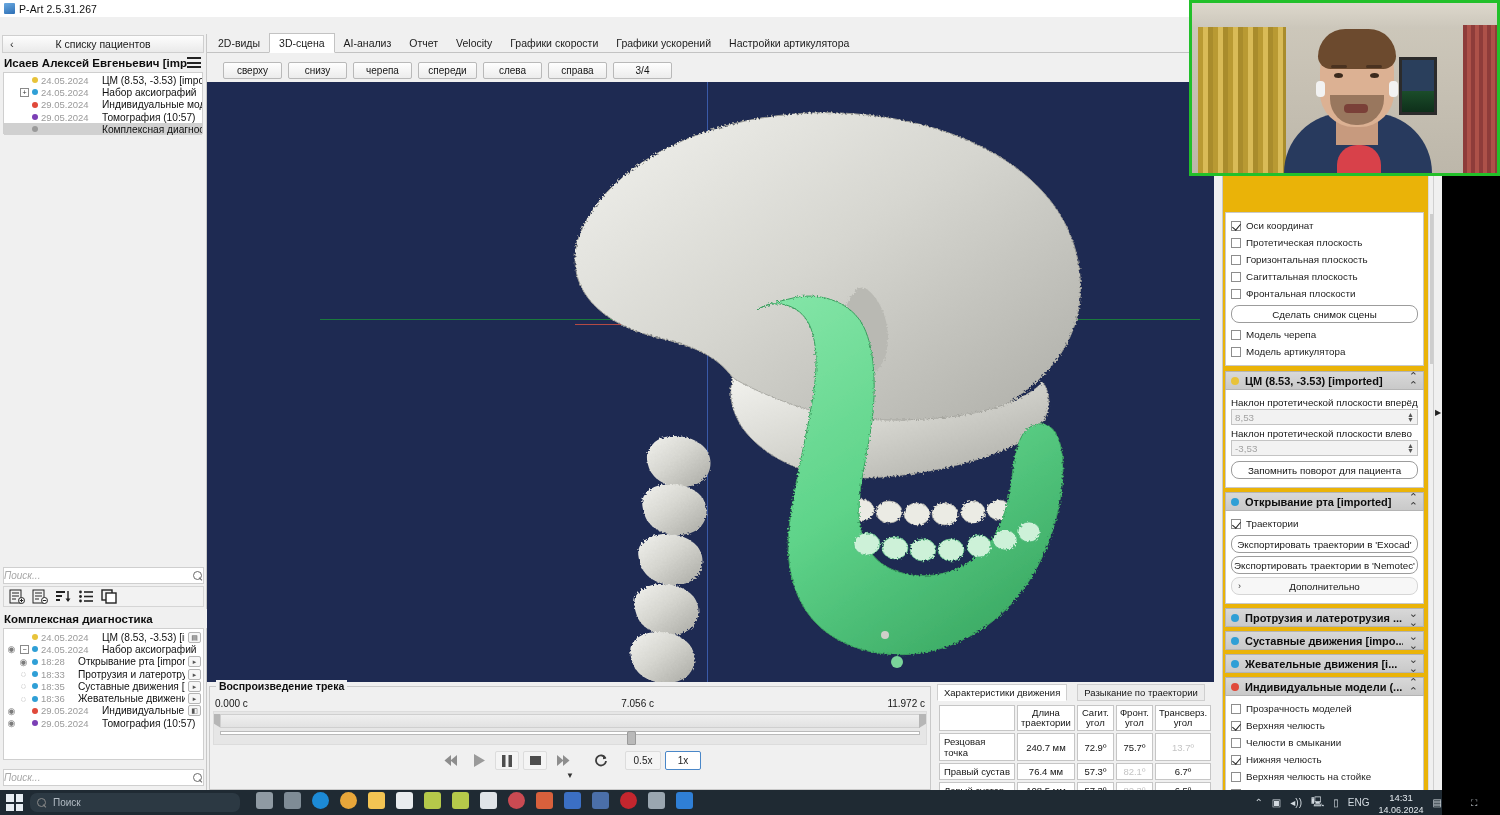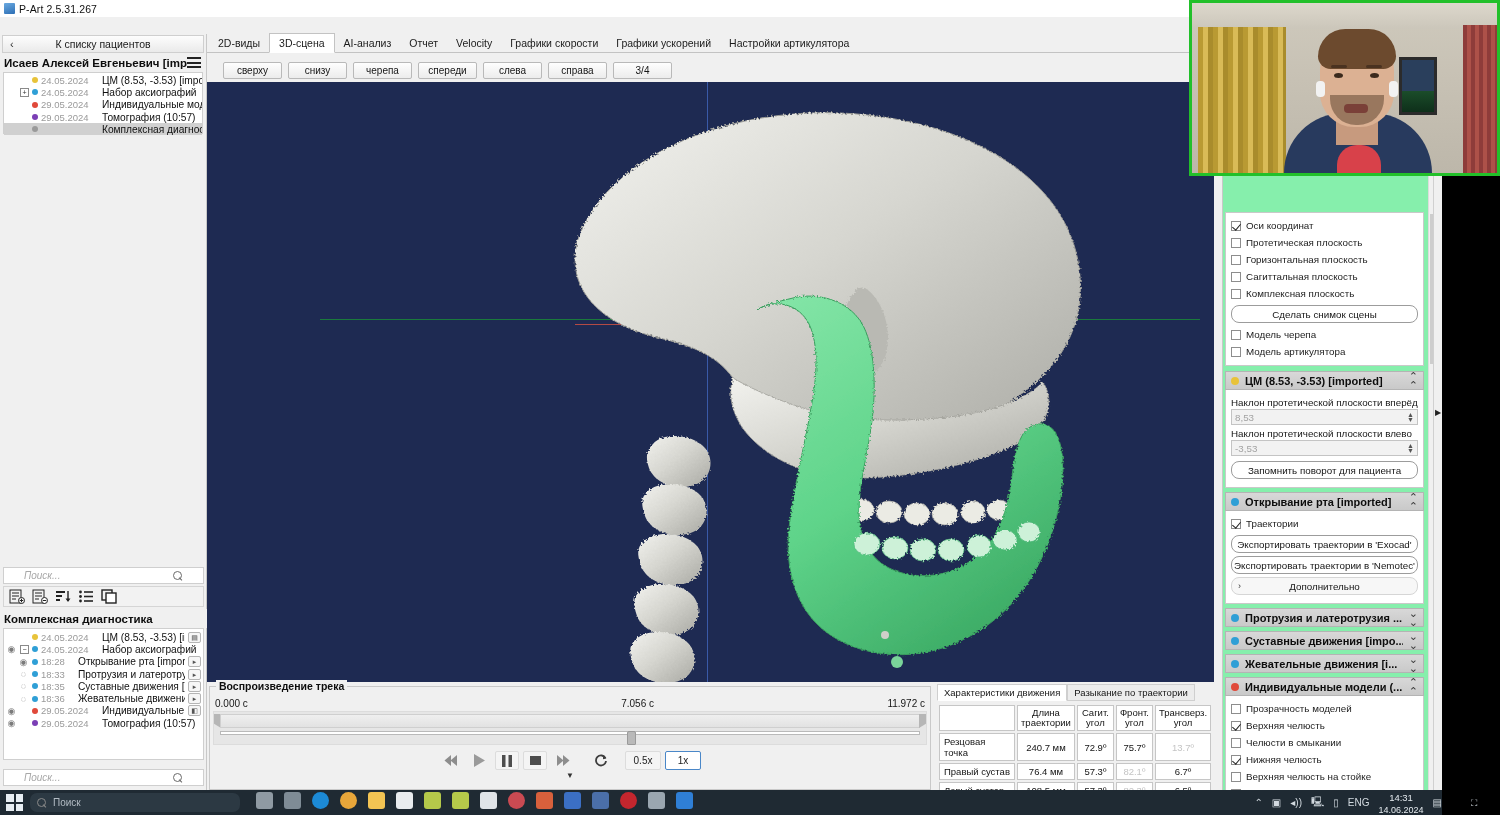--- a/index.html
+++ b/index.html
@@ -46,21 +46,21 @@
   .dot { width: 6px; height: 6px; border-radius: 50%; flex: none; }
   .trow .date { color: #9a9a9a; font-size: 9.5px; width: 58px; flex: none; }
   .trow .lbl { color: #101010; font-size: 10.2px; overflow: hidden; }
   .eye { width: 11px; flex: none; color: #7b7b7b; font-size: 9px; text-align: center; }
   .sq { width: 9px; height: 9px; border: 1px solid #8a8a8a; background: #fff; flex: none;
         font-size: 7px; line-height: 7px; text-align: center; color: #333; }
   .chipbtn { width: 13px; height: 11px; border: 1px solid #b5b5b5; background: #f6f6f6; border-radius: 2px;
              flex: none; font-size: 7px; line-height: 9px; text-align: center; color: #555; margin-left: auto; margin-right: 2px; }
 
   .searchbox { margin: 3px 3px 0 3px; height: 17px; background: #fff; border: 1px solid #cfcfcf;
-               display: flex; align-items: center; padding: 0 20px; }
+               display: flex; align-items: center; padding: 0 0; }
   .searchbox .ph { font-size: 10px; color: #a8a8a8; font-style: italic; flex: 1; }
   .mag { width: 10px; height: 10px; position: relative; flex: none; }
   .mag::before { content: ""; position: absolute; left: 0; top: 0; width: 7px; height: 7px;
                  border: 1.4px solid #6a6a6a; border-radius: 50%; }
   .mag::after { content: ""; position: absolute; left: 6px; top: 6px; width: 4px; height: 1.4px;
                 background: #6a6a6a; transform: rotate(45deg); transform-origin: left center; }
 
   #iconrow { margin: 2px 3px 0 3px; height: 21px; background: #f2f2f2; border: 1px solid #d5d5d5;
              display: flex; align-items: center; gap: 6px; padding-left: 5px; }
   .gi { width: 17px; height: 15px; position: relative; }
@@ -106,33 +106,33 @@
   .ctrls { display: flex; align-items: center; justify-content: center; gap: 4px; margin-top: 6px; }
   .cbtn { width: 24px; height: 19px; background: #f4f4f4; border: 1px solid #dcdcdc; border-radius: 2px;
           display: flex; align-items: center; justify-content: center; }
   .cbtn.flat { border-color: transparent; background: transparent; }
   .cbtn.spd { width: 36px; font-size: 10px; color: #1a1a1a; }
   .cbtn.spd.on { border: 1px solid #4a87c8; background: #fff; }
   .cbtn.loop { margin-left: 10px; margin-right: 8px; }
 
   
   #charpanel { position: absolute; left: 730px; top: 652px; width: 277px; height: 104px; }
-  .ctabs { display: flex; gap: 0; height: 15px; align-items: flex-end; }
+  .ctabs { display: flex; gap: 10px; height: 15px; align-items: flex-end; }
   .ctab { font-size: 9.5px; padding: 2px 6px; color: #161616; border: 1px solid #cfcfcf;
           background: #ececec; white-space: nowrap; }
   .ctab.active { background: #fff; border-bottom-color: #fff; }
   table.ct { border-collapse: separate; border-spacing: 2px; margin-top: 2px; }
   table.ct td { background: #fff; border: 1px solid #c6c6c6; font-size: 9.5px; color: #141414;
                 text-align: center; padding: 2px 3px; }
   table.ct td.hd { background: #fff; font-weight: normal; line-height: 10px; }
   table.ct td.rl { text-align: left; padding-left: 4px; }
   table.ct td.dim { color: #c4c4c4; }
 
   
-  #right { position: absolute; left: 1222px; top: 0; width: 220px; height: 756px; background: #86efac;
+  #right { position: absolute; left: 1222px; top: 0; width: 220px; height: 756px; background: #eab308;
            border-left: 1px solid #c8c8c8; overflow: hidden; padding-left: 20px; }
   .rinner { position: absolute; left: 2px; top: 0; width: 199px; }
   .grp { margin: 0 0 4px 0; }
   .grphdr { height: 19px; background: linear-gradient(#d8d8d8,#c9c9c9); border: 1px solid #b4b4b4;
             display: flex; align-items: center; gap: 6px; padding: 0 5px; }
   .grphdr .gd { width: 8px; height: 8px; border-radius: 50%; flex: none; }
   .grphdr .gt { font-size: 11px; font-weight: bold; color: #0d0d0d; flex: 1; white-space: nowrap; overflow: hidden; }
   .grphdr .gc { font-size: 11px; color: #3b3b3b; flex: none; line-height: 9px; }
   .grpbody { background: #fff; border: 1px solid #c9c9c9; border-top: none; padding: 4px 5px 5px 5px; }
   .ck { display: flex; align-items: center; gap: 5px; height: 17px; }
@@ -630,21 +630,21 @@
             <div class="ck">
               <span class="ckbox"></span>
               <span class="t">Горизонтальная плоскость</span>
             </div>
             <div class="ck">
               <span class="ckbox"></span>
               <span class="t">Сагиттальная плоскость</span>
             </div>
             <div class="ck">
               <span class="ckbox"></span>
-              <span class="t">Комплексная плоскость</span>
+              <span class="t">Фронтальная плоскости</span>
             </div>
             <div class="rbtn">Сделать снимок сцены</div>
             <div class="ck">
               <span class="ckbox"></span>
               <span class="t">Модель черепа</span>
             </div>
             <div class="ck">
               <span class="ckbox"></span>
               <span class="t">Модель артикулятора</span>
             </div>

